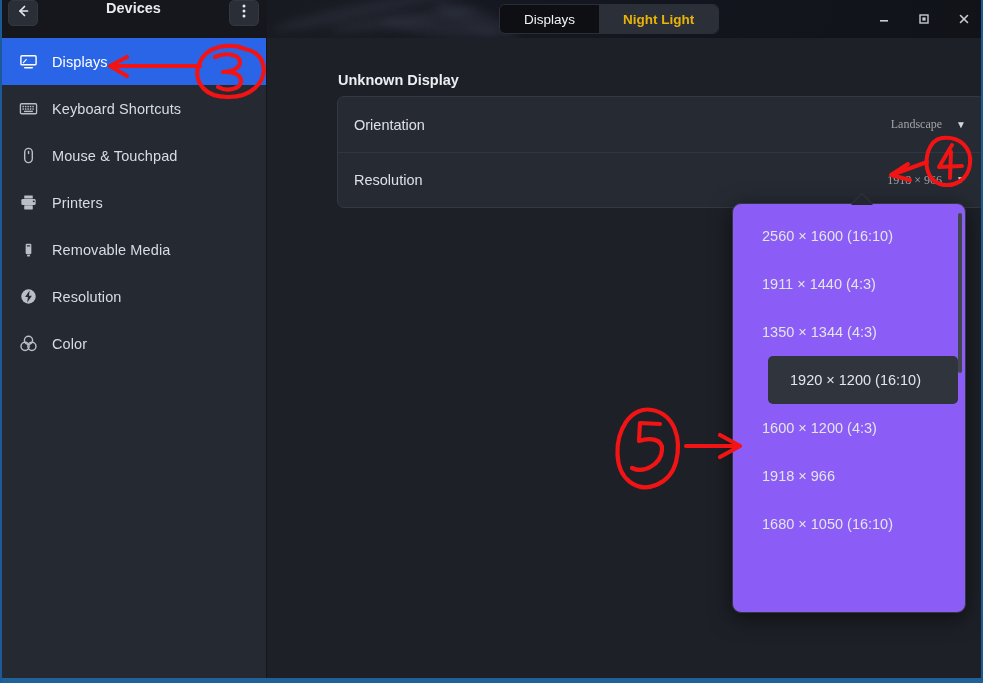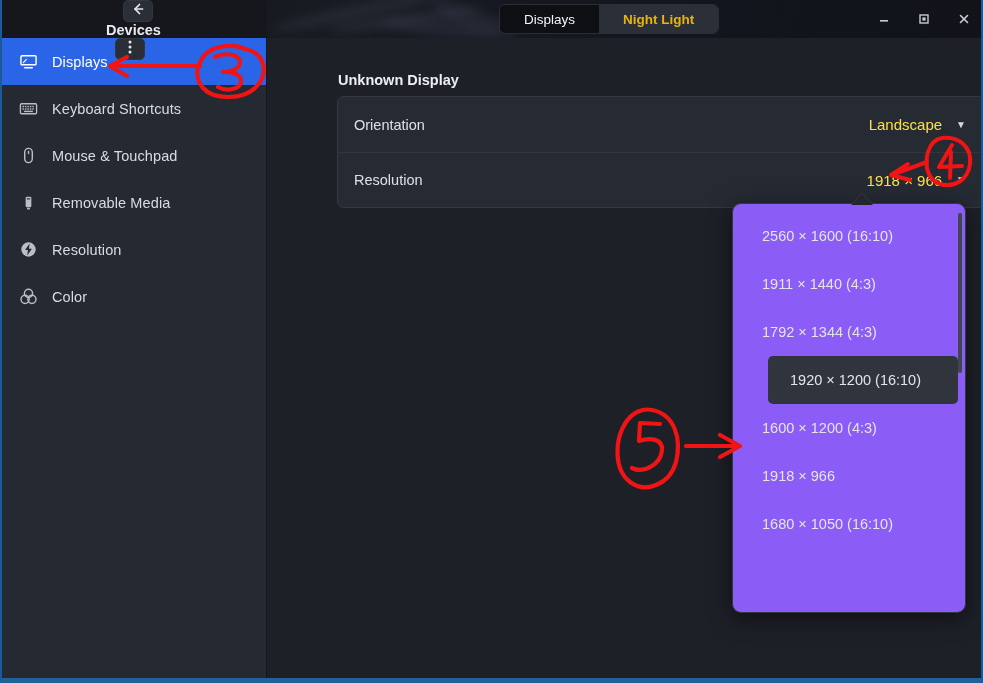--- a/index.html
+++ b/index.html
@@ -49,23 +49,22 @@
   }
   .tb-s1 { left: 270px; top: 2px; width: 200px; height: 14px; transform: rotate(-12deg); }
   .tb-s2 { left: 330px; top: 14px; width: 150px; height: 12px; transform: rotate(-8deg); }
   .tb-s3 { left: 380px; top: 20px; width: 120px; height: 16px; transform: rotate(6deg); }
   .tb-s4 { left: 430px; top: 10px; width: 90px; height: 20px; transform: rotate(20deg); }
 
   .tb-left {
     position: absolute; left: 0; top: 0;
     width: 267px; height: 38px;
     background: #15171d;
-    display: flex; align-items: center;
+    display: flex; 
     z-index: 3;
-    flex-direction: column;
   }
   .hdr-btn {
     width: 30px; height: 26px;
     background: #2a2e37;
     border: 1px solid #33383f;
     border-radius: 5px;
     display: flex; align-items: center; justify-content: center;
     cursor: pointer;
   }
   .back-btn { margin-left: 8px; }
@@ -164,21 +163,21 @@
   .card-row {
     height: 55px;
     display: flex; align-items: center;
     padding: 0 18px 0 16px;
     justify-content: space-between;
     cursor: pointer;
   }
   .card-row + .card-row { border-top: 1px solid #303540; }
   .row-label { font-size: 14.5px; color: #dde0e6; }
   .row-value-wrap { display: flex; align-items: center; gap: 14px; }
-  .row-value { font-size: 15px; color: #fde047; }
+  .row-value { font-size: 12px; color: #a3a3a3; font-family: Liberation Serif, serif; }
   .caret { color: #d4d8de; font-size: 10px; line-height: 1; }
 
   
   .dropdown {
     position: absolute;
     left: 732px; top: 203px;
     width: 234px; height: 410px;
     background: #8b5cf6;
     border: 1px solid #33373f;
     border-radius: 9px;
@@ -328,20 +327,31 @@
     <div class="side-item">
       <span class="side-icon">
         <svg width="19" height="19" viewBox="0 0 20 20">
           <rect x="6" y="2.5" width="8" height="15" rx="4" fill="none" stroke="currentColor" stroke-width="1.5"></rect>
           <rect x="9.3" y="5" width="1.5" height="3.6" rx="0.7" fill="currentColor"></rect>
         </svg>
       </span>
       <span class="side-label">Mouse &amp; Touchpad</span>
     </div>
 
+    <div class="side-item">
+      <span class="side-icon">
+        <svg width="19" height="19" viewBox="0 0 20 20" fill="currentColor">
+          <rect x="5.5" y="2.5" width="9" height="3.4" rx="0.5"></rect>
+          <rect x="2.5" y="6.4" width="15" height="6.2" rx="1.3"></rect>
+          <rect x="5.5" y="13" width="9" height="4.3" rx="0.5"></rect>
+          <rect x="14.6" y="8" width="1.8" height="1.6" fill="#252932"></rect>
+        </svg>
+      </span>
+      <span class="side-label">Printers</span>
+    </div>
 
     <div class="side-item">
       <span class="side-icon">
         <svg width="19" height="19" viewBox="0 0 20 20" fill="currentColor">
           <rect x="7" y="4" width="6" height="11" rx="1.2"></rect>
           <rect x="8.5" y="15.4" width="3" height="2" rx="0.5"></rect>
           <rect x="8.2" y="5.6" width="3.6" height="1.2" fill="#252932"></rect>
         </svg>
       </span>
       <span class="side-label">Removable Media</span>
@@ -388,21 +398,21 @@
         </span>
       </div>
     </div>
   </div>
 
   <div class="dd-pointer"></div>
   <div class="dropdown">
     <div class="dd-list">
       <div class="dd-item">2560 × 1600 (16:10)</div>
       <div class="dd-item">1911 × 1440 (4:3)</div>
-      <div class="dd-item">1792 × 1344 (4:3)</div>
+      <div class="dd-item">1350 × 1344 (4:3)</div>
       <div class="dd-item highlight">1920 × 1200 (16:10)</div>
       <div class="dd-item">1600 × 1200 (4:3)</div>
       <div class="dd-item">1918 × 966</div>
       <div class="dd-item">1680 × 1050 (16:10)</div>
     </div>
     <div class="dd-scroll-track"></div>
     <div class="dd-scroll-thumb"></div>
   </div>
 
   <div class="annot ann3">

